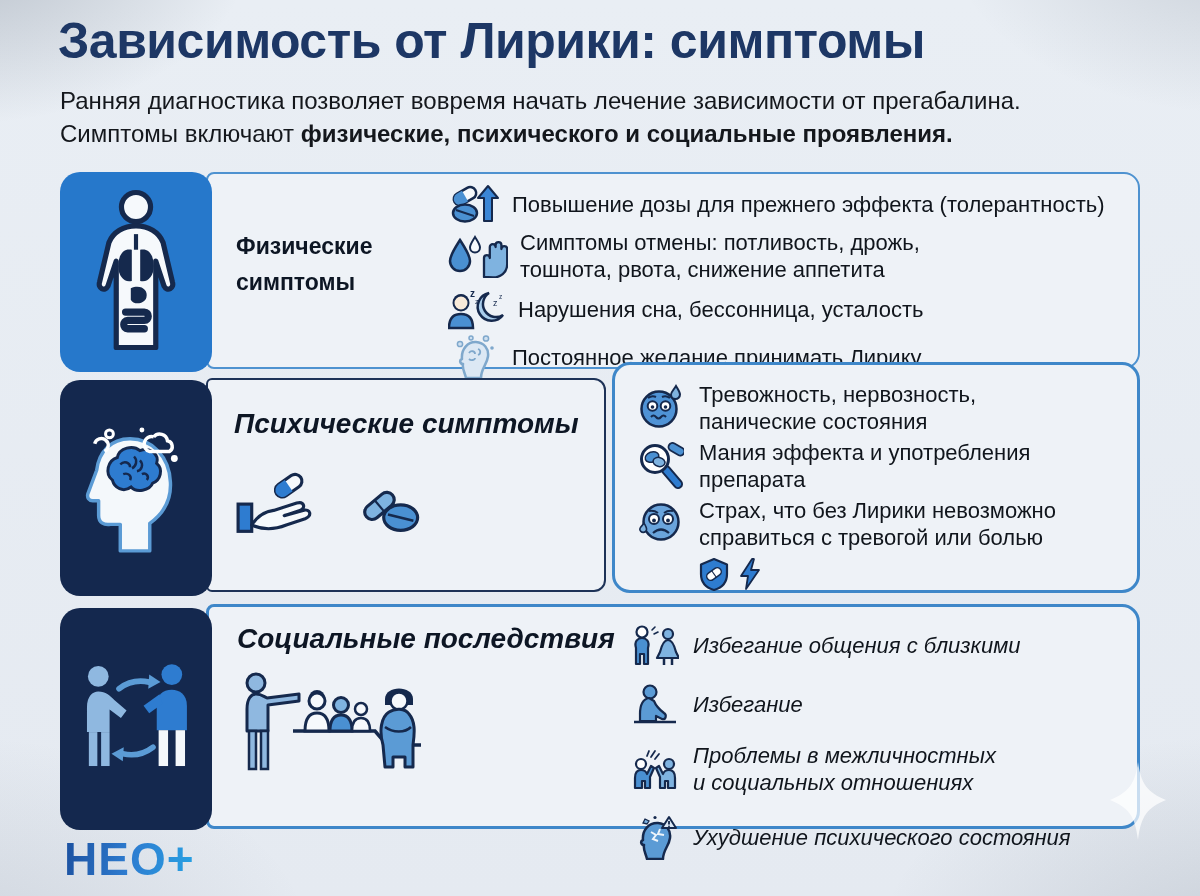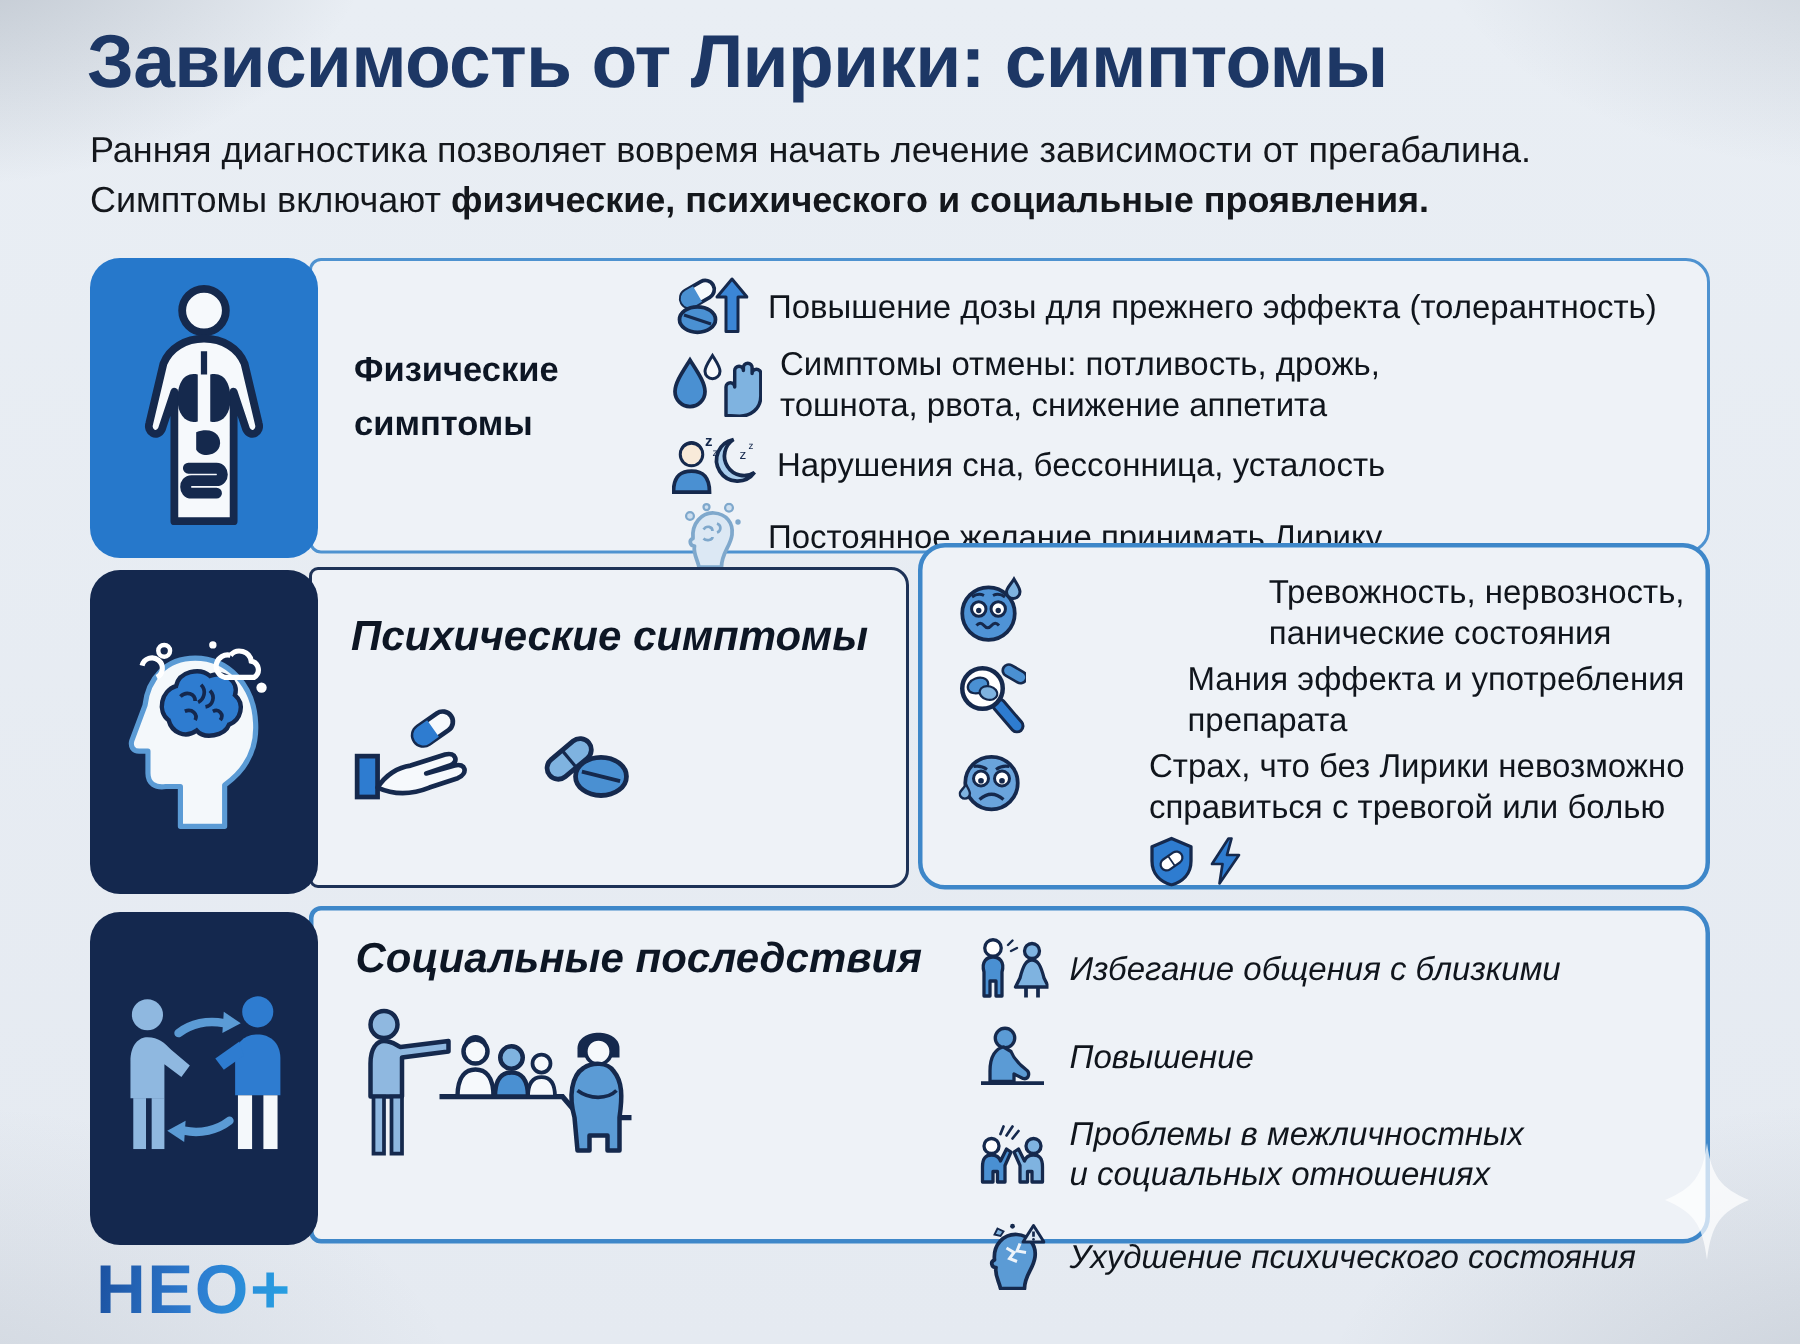--- a/index.html
+++ b/index.html
@@ -31,27 +31,27 @@
     padding:12px 14px 8px 20px;}
   .panel3{left:206px;top:604px;width:934px;height:225px;border:3px solid #3e87c9;border-radius:8px 18px 18px 8px;font-style:italic;}
 
   .card-title{font-weight:700;color:#0d1624;}
   .t1{position:absolute;left:28px;top:54px;font-size:23px;line-height:36px;white-space:pre-line;}
   .t2{position:absolute;left:26px;top:28px;font-size:28px;font-style:italic;}
   .t3{position:absolute;left:28px;top:16px;font-size:28px;}
 
   .list{display:flex;flex-direction:column;}
   .list1{position:absolute;left:240px;top:8px;right:8px;}
-  .list3{position:absolute;left:440px;top:8px;width:508px;}
+  .list3{position:absolute;left:420px;top:8px;width:508px;}
   .li{display:flex;align-items:center;gap:12px;}
   .li .ic{flex:0 0 52px;display:flex;justify-content:center;align-items:center;}
   .tx{font-size:22px;line-height:27px;color:#10151c;white-space:pre-line;}
   .list1 .li{margin:2px 0 3px;}
   .list3 .li{margin:9px 0;}
-  .psych .li{margin:4px 0;align-items:flex-start;justify-content:space-between;}
+  .psych .li{margin:4px 0;align-items:flex-start;}
   .psych .li .ic{margin-top:2px;}
   .txcol{display:flex;flex-direction:column;}
   .badges{display:flex;gap:10px;margin-top:6px;align-items:center;}
 
   .inline2{position:absolute;left:28px;top:88px;display:flex;gap:30px;align-items:flex-end;}
   .group-svg{position:absolute;left:26px;top:54px;}
 
   .logo{position:absolute;left:64px;top:832px;font-size:46px;font-weight:800;letter-spacing:1px;
     background:linear-gradient(100deg,#1b4f9e 0%,#2e7cd0 50%,#27a3e4 100%);
     -webkit-background-clip:text;background-clip:text;color:transparent;}
@@ -318,21 +318,21 @@
       </div>
 
       <div class="li">
         <span class="ic">
           <svg width="46" height="40" viewBox="0 0 46 40">
             <circle cx="18" cy="8" r="6.5" fill="#5b9bd5" stroke="#15294d" stroke-width="2.2"></circle>
             <path d="M8,37 V30 C8,20 12,15 17,14 L22,17 C24,22 28,26 32,29 C35,31 34,36 30,35 L24,32 V37 Z" fill="#5b9bd5" stroke="#15294d" stroke-width="2.2" stroke-linejoin="round"></path>
             <path d="M2,38 H44" stroke="#15294d" stroke-width="2.5"></path>
           </svg>
         </span>
-        <span class="tx">Повышение</span>
+        <span class="tx">Избегание</span>
       </div>
 
       <div class="li">
         <span class="ic">
           <svg width="48" height="42" viewBox="0 0 48 42">
             <path d="M20,9 L24,3 M24,11 L28,6 M16,8 L18,3" stroke="#15294d" stroke-width="1.8" stroke-linecap="round"></path>
             <circle cx="10" cy="16" r="5" fill="#fff" stroke="#15294d" stroke-width="2.2"></circle>
             <path d="M4,40 V30 C4,24 6,22 10,22 C13,22 15,23 16,26 L20,18 L23,20 L19,29 V40 H14 V33 H11 V40 Z" fill="#4a90d2" stroke="#15294d" stroke-width="2.2" stroke-linejoin="round"></path>
             <circle cx="38" cy="16" r="5" fill="#7fb3e0" stroke="#15294d" stroke-width="2.2"></circle>
             <path d="M44,40 V30 C44,24 42,22 38,22 C35,22 33,23 32,26 L28,18 L25,20 L29,29 V40 H34 V33 H37 V40 Z" fill="#7fb3e0" stroke="#15294d" stroke-width="2.2" stroke-linejoin="round"></path>

